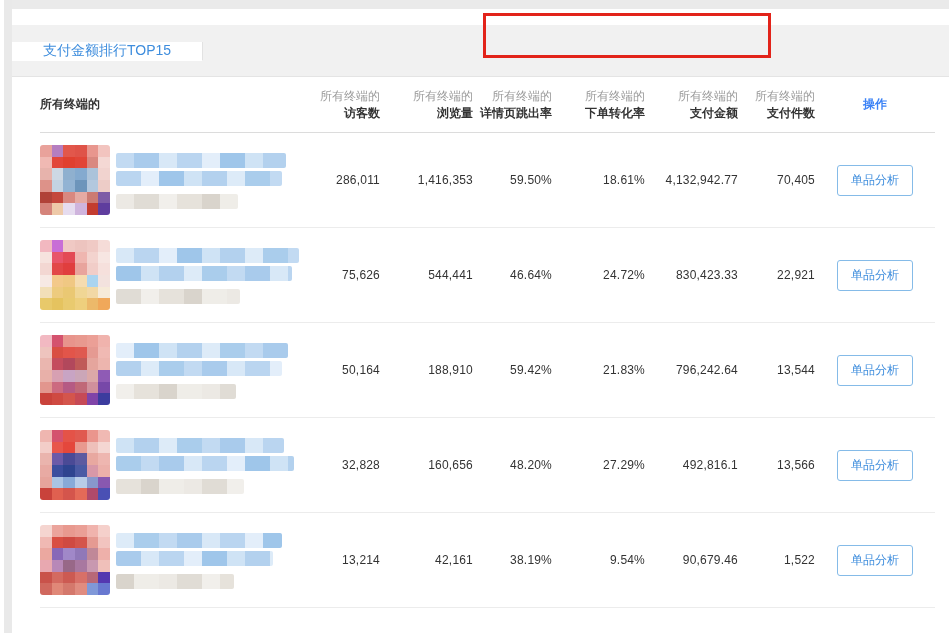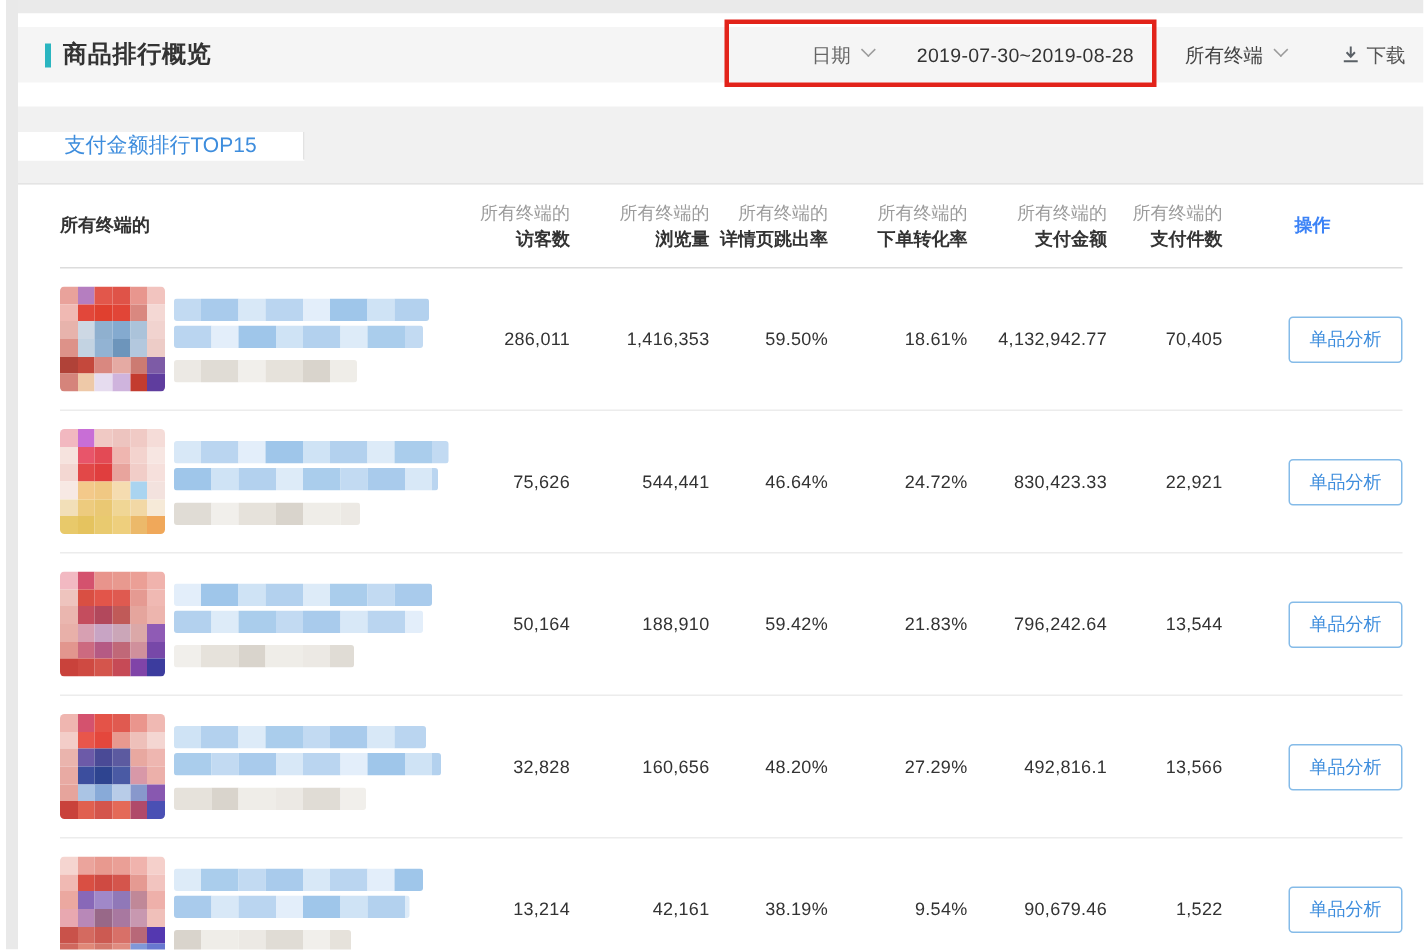--- a/index.html
+++ b/index.html
@@ -83,21 +83,21 @@
   .prod-img {
     width: 70px; height: 70px; flex: none;
     display: grid; grid-template-columns: repeat(6, 1fr); grid-template-rows: repeat(6, 1fr);
     border-radius: 3px; overflow: hidden;
   }
   .prod-text { margin-left: 6px; padding-top: 2px; }
   .mask-line { display: flex; height: 15px; overflow: hidden; border-radius: 2px; margin-bottom: 3px; }
   .mask-line > div { height: 100%; flex: none; }
   .mask-line.sub { margin-top: 8px; margin-bottom: 0; }
   .cell-metric { text-align: right; font-size: 12px; color: #333; letter-spacing: .2px; }
-  .cell-action { width: 120px; display: flex; justify-content: flex-end; }
+  .cell-action { width: 120px; display: flex; justify-content: center; }
   .analyze-btn {
     font-size: 12px; color: #3e8ddd; background: #fff;
     border: 1px solid #85bbe8; border-radius: 3px;
     padding: 6px 13px; cursor: pointer; font-family: inherit;
   }
 
   
   .w-visitors { width: 70px; }
   .w-pageviews { width: 93px; }
   .w-detail-bounce-rate { width: 79px; }
@@ -106,41 +106,20 @@
   .w-payment-count { width: 77px; }
 </style>
 </head>
 <body>
 
 <div class="bg-top"></div>
 <div class="bg-left"></div>
 
 <div class="card">
 
-  <div class="card-header">
-    <span class="accent-bar"></span>
-    <span class="card-title">商品排行概览</span>
-    <div class="header-controls">
-      <span class="ctl">
-        <span class="date-label">日期</span>
-        <span class="caret"></span>
-      </span>
-      <span class="date-range">2019-07-30~2019-08-28</span>
-      <span class="ctl">
-        <span class="terminal-label">所有终端</span>
-        <span class="caret"></span>
-      </span>
-      <span class="download">
-        <svg width="13" height="13" viewBox="0 0 14 14">
-          <path d="M7 1 v7 M4 5.2 L7 8.4 L10 5.2 M2 11.6 h10" stroke="#5a6066" stroke-width="1.4" fill="none"></path>
-        </svg>
-        <span>下载</span>
-      </span>
-    </div>
-  </div>
 
   <div class="tabs">
     <div class="tab active">支付金额排行TOP15</div>
   </div>
 
   <div class="table">
     <div class="thead">
       <div class="th name">所有终端的</div>
       <div style="display:contents"><div class="th metric w-visitors">
             <span class="top">所有终端的</span>

